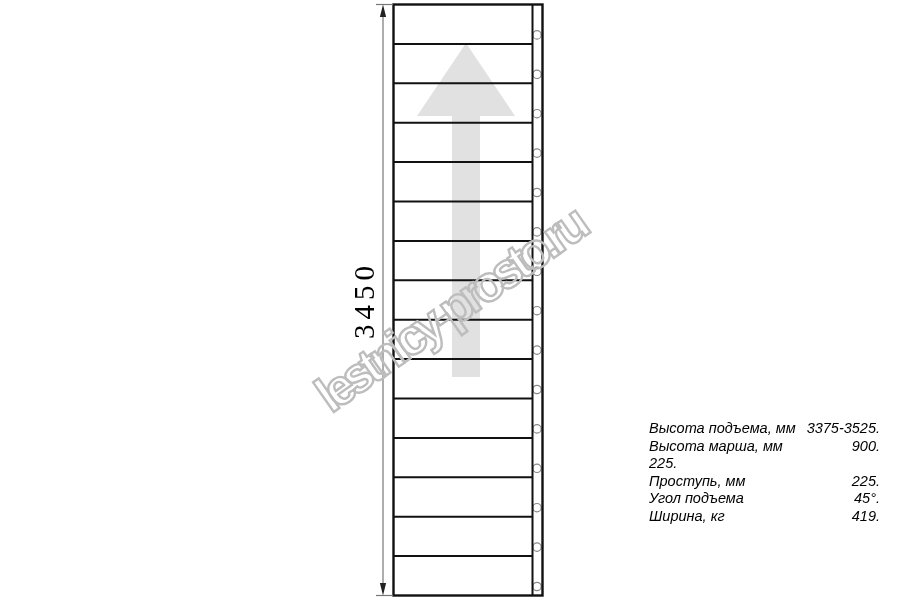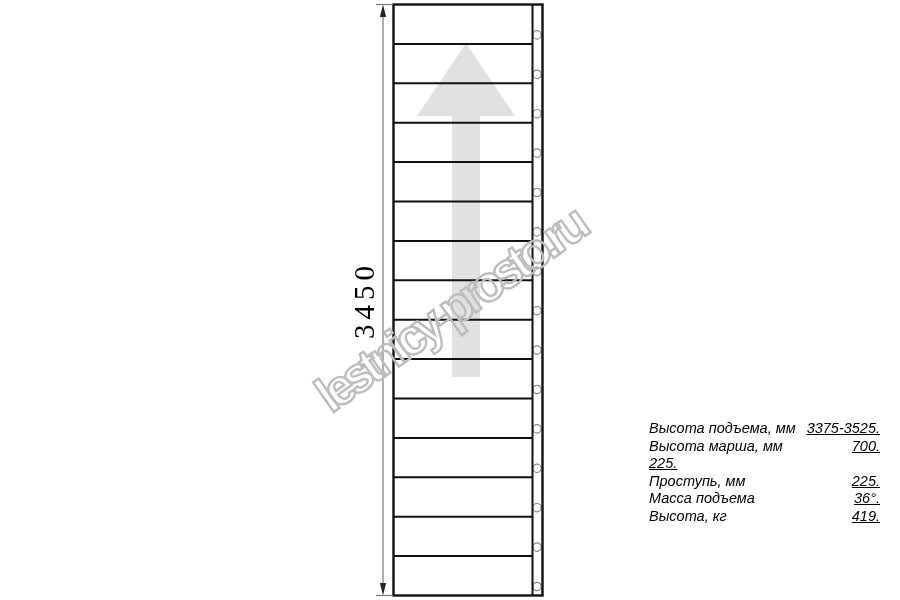--- a/index.html
+++ b/index.html
@@ -37,21 +37,21 @@
     width: 231px;
     font-family: "Liberation Sans", sans-serif;
     font-style: italic;
     font-size: 14.5px;
     line-height: 17.6px;
     color: #000;
     margin-left: 36px;
   }
   .spec-row { display: flex; justify-content: space-between; white-space: nowrap; }
   .spec-row .label { text-align: left; }
-  .spec-row .value { text-align: right; text-decoration: underline; }
+  .spec-row .value { text-align: right; }
 </style>
 </head>
 <body>
 
 <svg class="canvas" width="900" height="600" viewBox="0 0 900 600" xmlns="http://www.w3.org/2000/svg">
 
   <polygon points="466,43 417,116 452,116 452,377 480,377 480,116 515,116" fill="#e1e1e1"></polygon>
 
   <g id="treads">
       <line x1="393.5" x2="532.5" y1="43.9" y2="43.9" stroke="#111111" stroke-width="2"></line>
@@ -101,30 +101,30 @@
 
 <div class="watermark">lestnicy-prosto.ru</div>
 
 <div class="specs">
   <div class="spec-row">
     <span class="label">Высота подъема, мм</span>
     <span class="value">3375-3525.</span>
   </div>
   <div class="spec-row">
     <span class="label">Высота марша, мм</span>
-    <span class="value">700.</span>
+    <span class="value">900.</span>
   </div>
   <div class="spec-row">
     <span class="value">225.</span>
   </div>
   <div class="spec-row">
     <span class="label">Проступь, мм</span>
     <span class="value">225.</span>
   </div>
   <div class="spec-row">
-    <span class="label">Масса подъема</span>
-    <span class="value">36°.</span>
+    <span class="label">Угол подъема</span>
+    <span class="value">45°.</span>
   </div>
   <div class="spec-row">
-    <span class="label">Высота, кг</span>
+    <span class="label">Ширина, кг</span>
     <span class="value">419.</span>
   </div>
 </div>
 
 </body></html>

